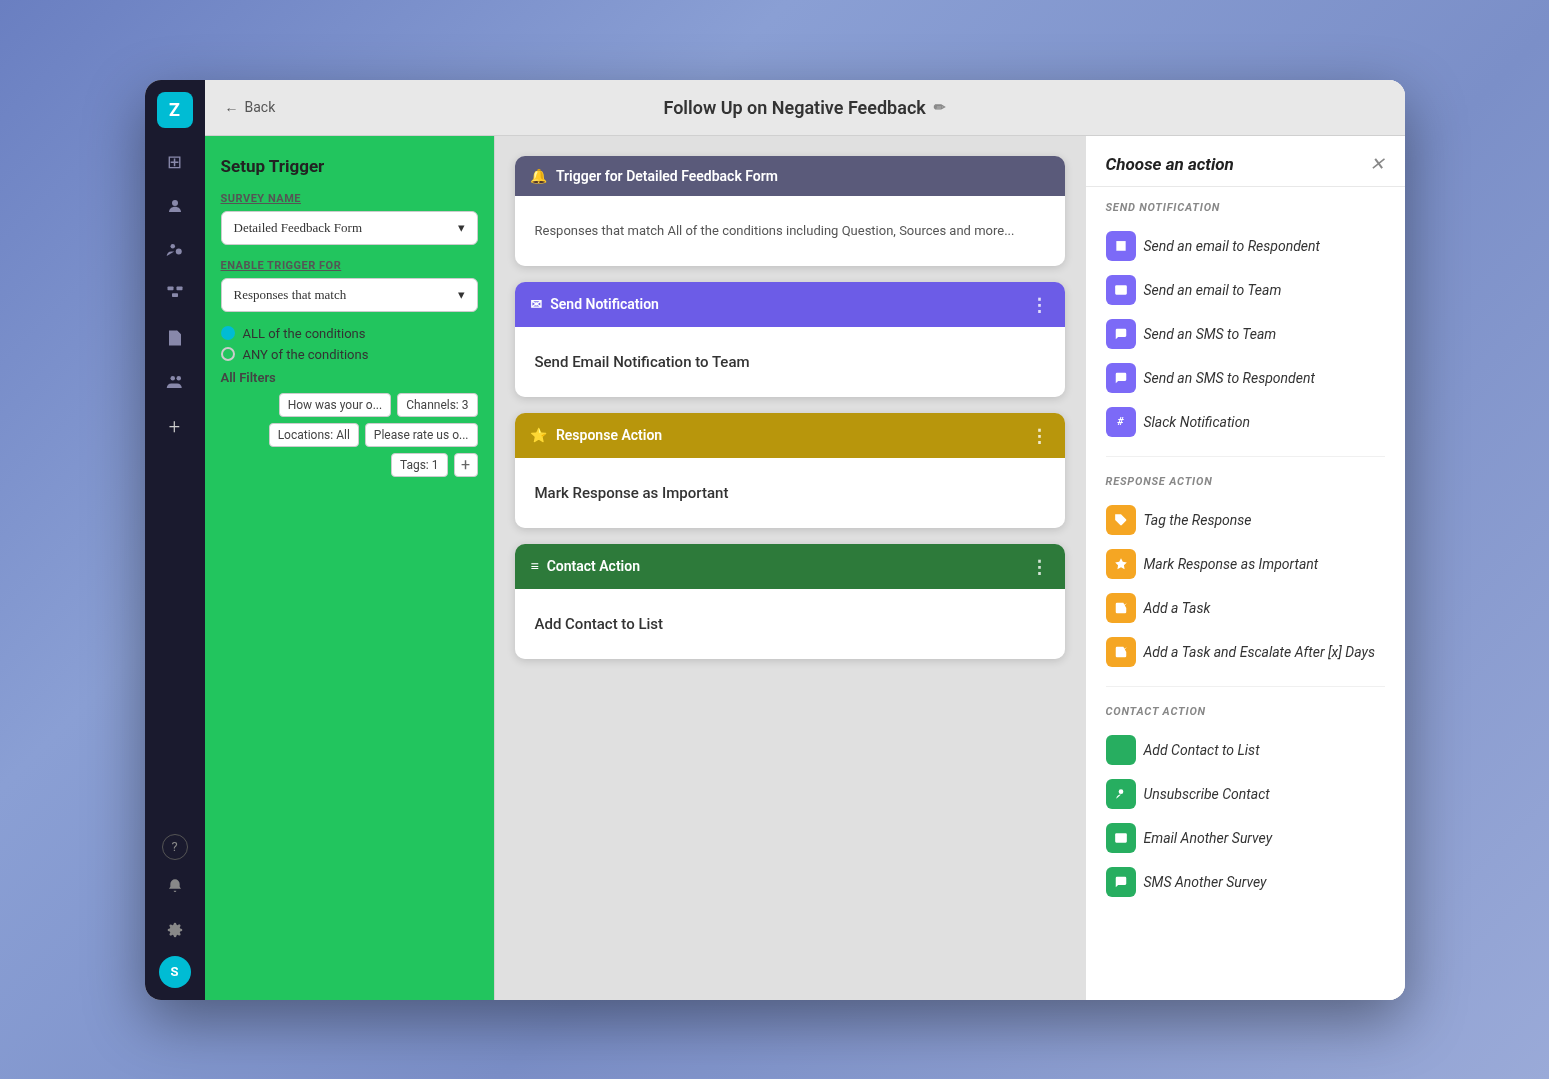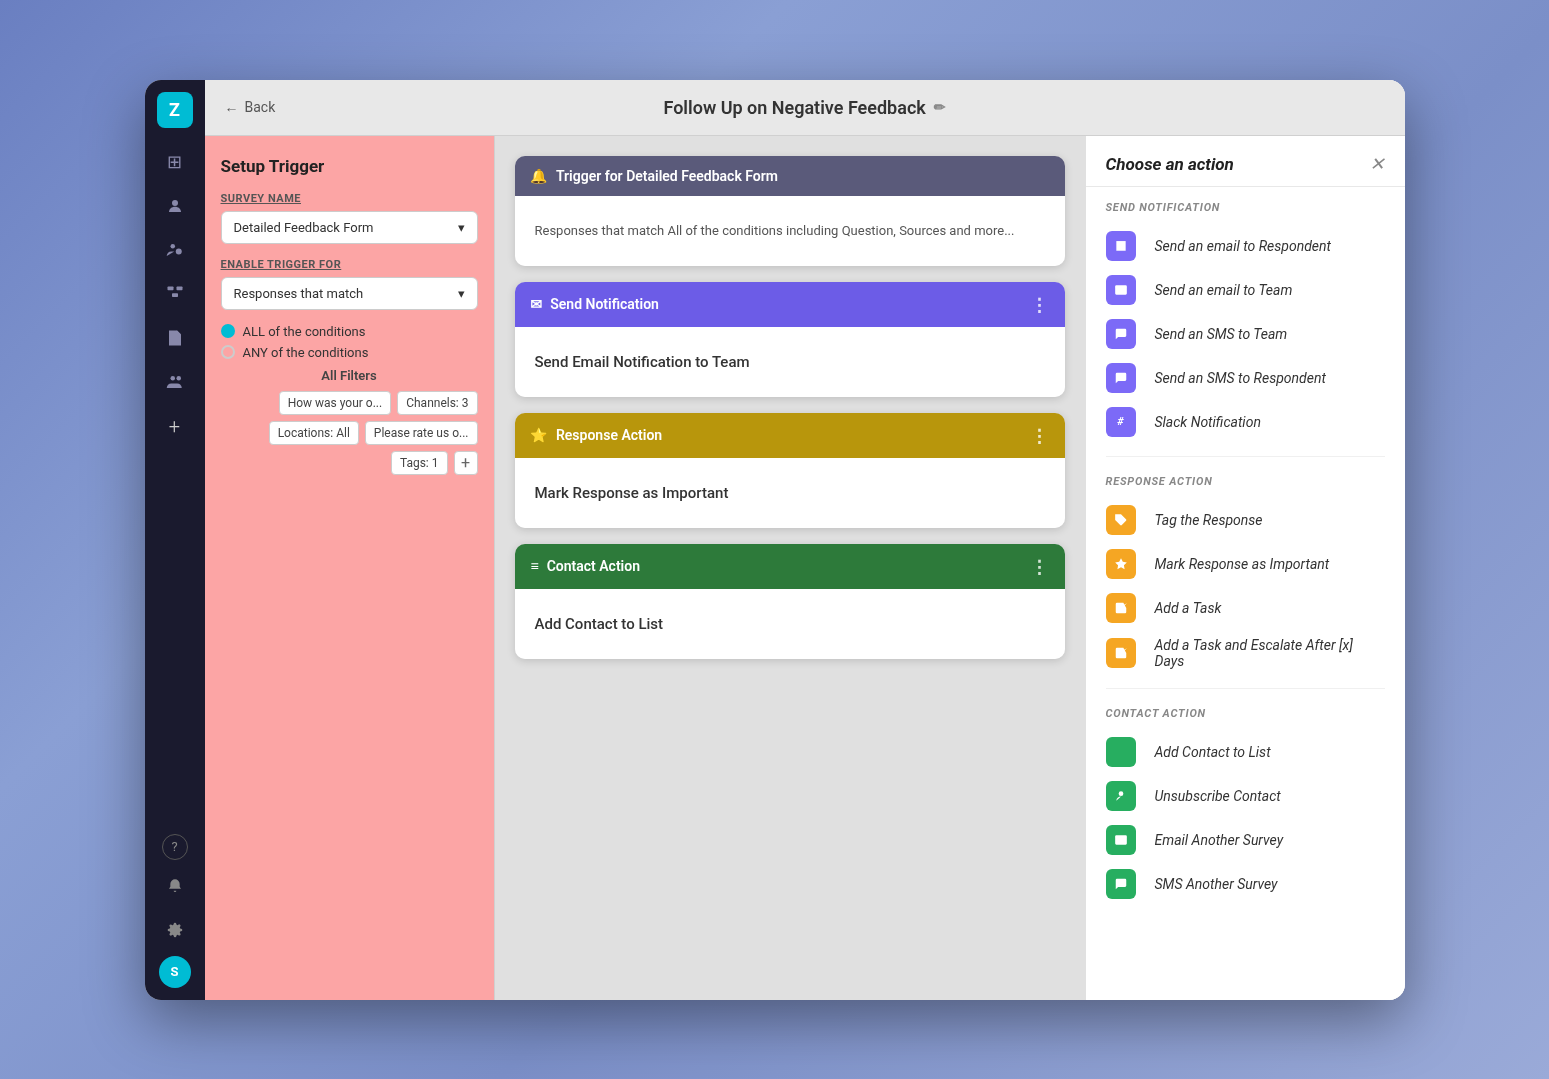--- a/index.html
+++ b/index.html
@@ -118,21 +118,21 @@
     }
     
     .content-area {
       display: flex;
       flex: 1;
       overflow: hidden;
     }
     
     .left-panel {
       width: 290px;
-      background: #fca5a5;
+      background: #22c55e;
       padding: 20px 16px;
       border-right: 1px solid #d0d0d0;
       overflow-y: auto;
       flex-shrink: 0;
     }
     .panel-title {
       font-size: 17px;
       font-weight: 700;
       color: #222;
       margin-bottom: 16px;
@@ -152,20 +152,21 @@
       border: 1px solid #ccc;
       border-radius: 6px;
       padding: 8px 12px;
       font-size: 13px;
       color: #333;
       display: flex;
       align-items: center;
       justify-content: space-between;
       cursor: pointer;
       margin-bottom: 14px;
+      font-family: Liberation Serif, serif;
     }
     .radio-group { margin-bottom: 8px; }
     .radio-item {
       display: flex;
       align-items: center;
       gap: 8px;
       margin-bottom: 6px;
       font-size: 13px;
       color: #333;
     }
@@ -179,21 +180,20 @@
     .radio-circle.active {
       border-color: #00bcd4;
       background: #00bcd4;
     }
     .filters-label {
       font-size: 13px;
       font-weight: 600;
       color: #444;
       margin-bottom: 8px;
       margin-top: 4px;
-      text-align: center;
     }
     .filter-tags {
       display: flex;
       flex-wrap: wrap;
       gap: 6px;
       justify-content: flex-end;
     }
     .filter-tag {
       background: white;
       border: 1px solid #ccc;
@@ -300,21 +300,21 @@
       font-size: 11px;
       font-weight: 700;
       color: #888;
       letter-spacing: 0.8px;
       text-transform: uppercase;
       margin-bottom: 10px;
     }
     .action-item {
       display: flex;
       align-items: center;
-      gap: 19px;
+      gap: 8px;
       padding: 7px 0;
       cursor: pointer;
     }
     .action-icon {
       width: 30px;
       height: 30px;
       border-radius: 6px;
       display: flex;
       align-items: center;
       justify-content: center;

